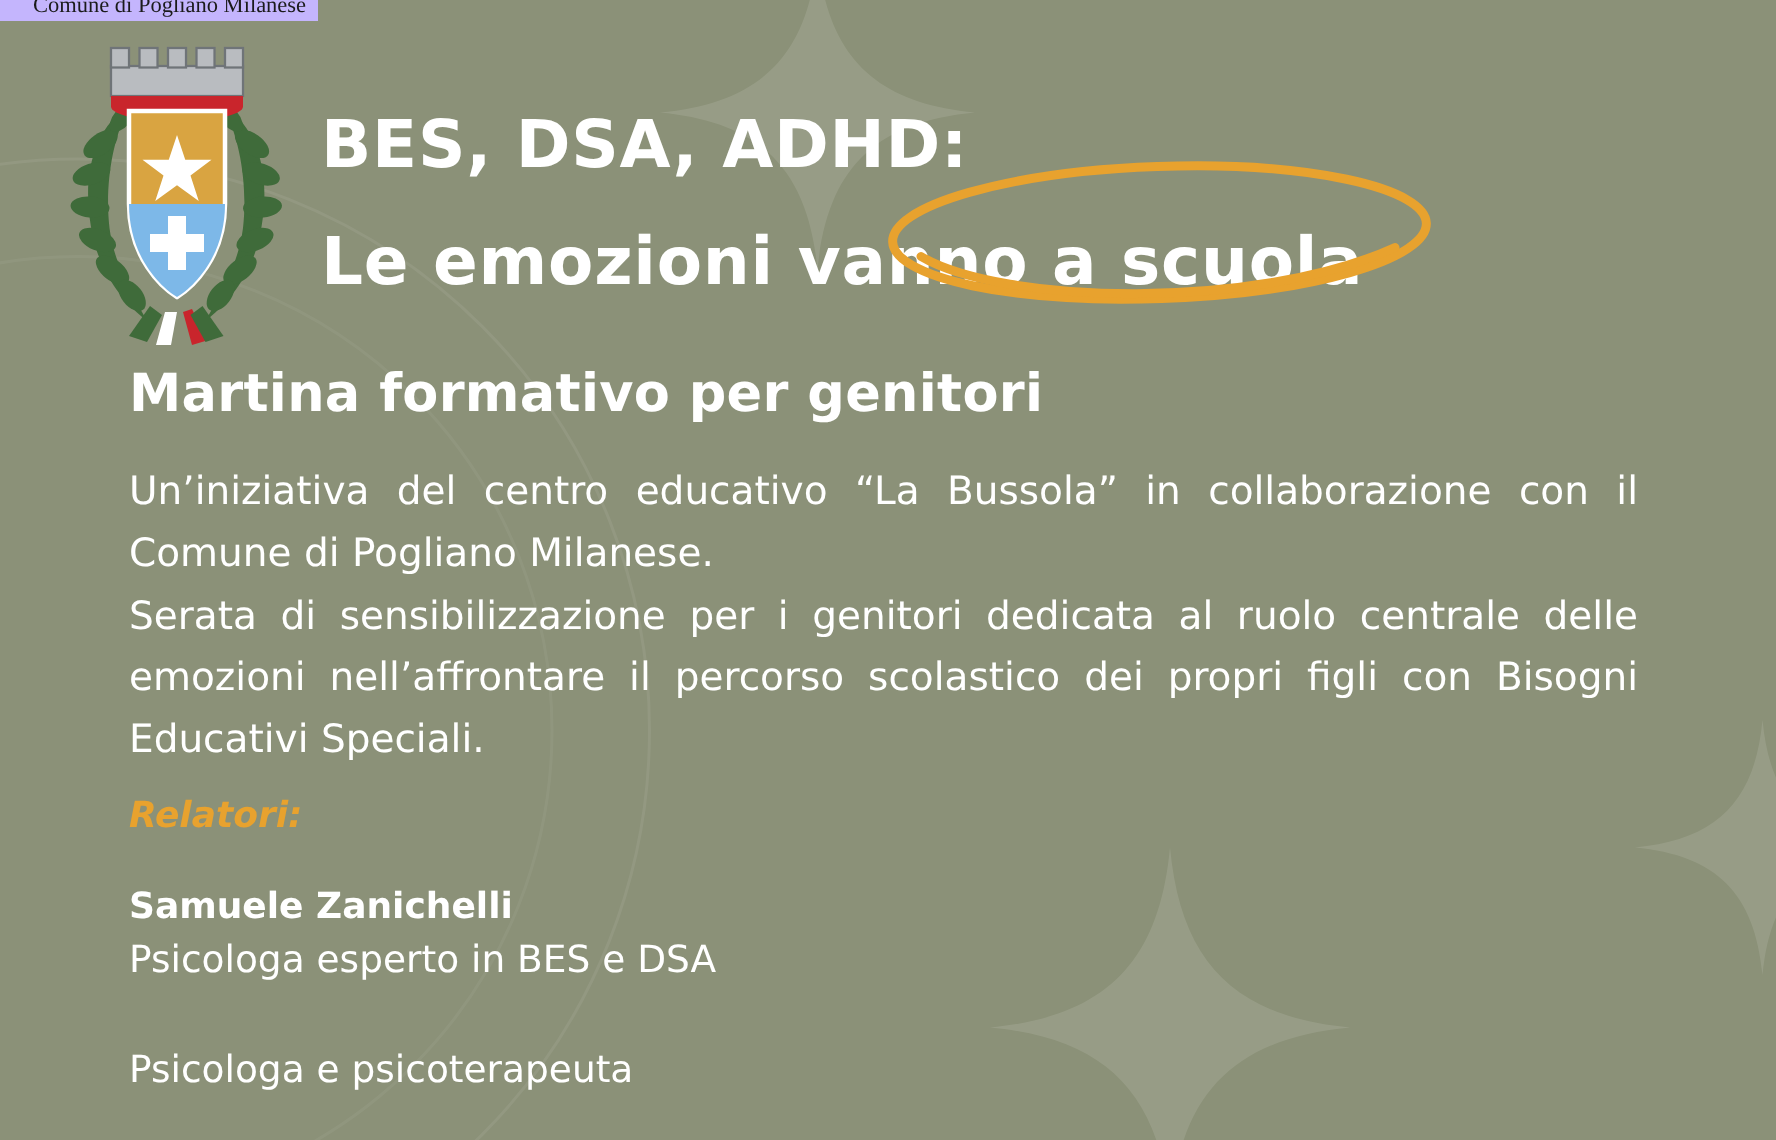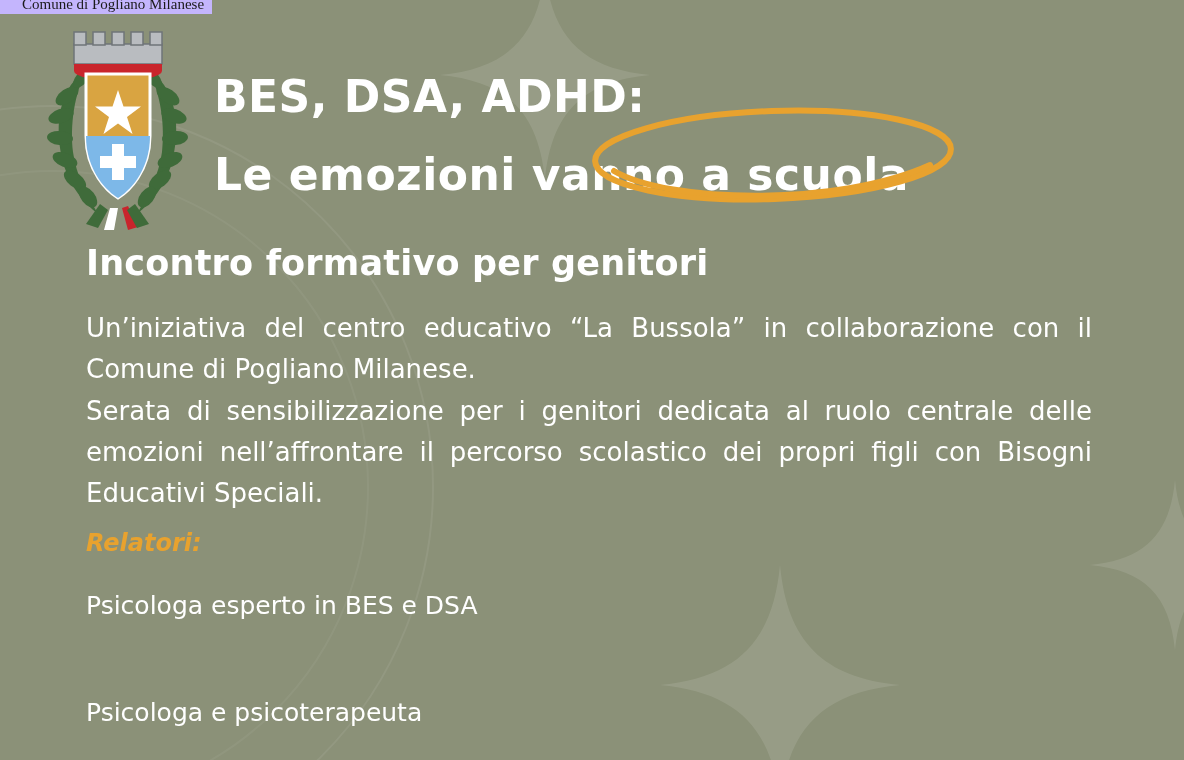--- a/index.html
+++ b/index.html
@@ -231,26 +231,27 @@
 <div class="title-wrap">
   <div class="title-line">BES, DSA, ADHD:</div>
   <div class="title-line title-line-2">Le emozioni vanno a scuola</div>
 </div>
 
 <svg class="ellipse-mark" viewBox="0 0 370 100">
   <ellipse cx="185" cy="50" rx="178" ry="44" fill="none" stroke="#e8a22e" stroke-width="6" transform="rotate(-2 185 50)"></ellipse>
   <path d="M26 66 C80 98 250 102 342 60" fill="none" stroke="#e8a22e" stroke-width="6" stroke-linecap="round"></path>
 </svg>
 
-<div class="subtitle">Incontro formativo per genitori</div>
+<div class="subtitle">Martina formativo per genitori</div>
 
 <div class="para p1">Un’iniziativa del centro educativo “La Bussola” in collaborazione con il Comune di Pogliano Milanese.</div>
 <div class="para p2">Serata di sensibilizzazione per i genitori dedicata al ruolo centrale delle emozioni nell’affrontare il percorso scolastico dei propri figli con Bisogni Educativi Speciali.</div>
 
 <div class="relatori">Relatori:</div>
 
 <div class="speaker sp1">
+  <div class="name">Samuele Zanichelli</div>
   <div class="role">Psicologa esperto in BES e DSA</div>
 </div>
 
 <div class="speaker sp2">
   <div class="role">Psicologa e psicoterapeuta</div>
 </div>
 
 </body></html>

